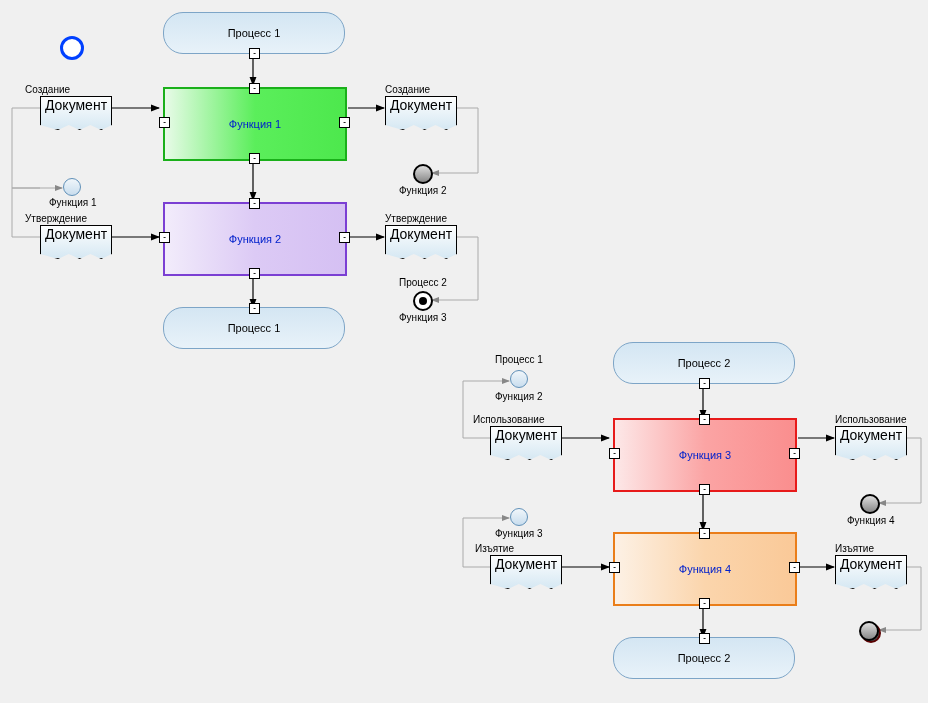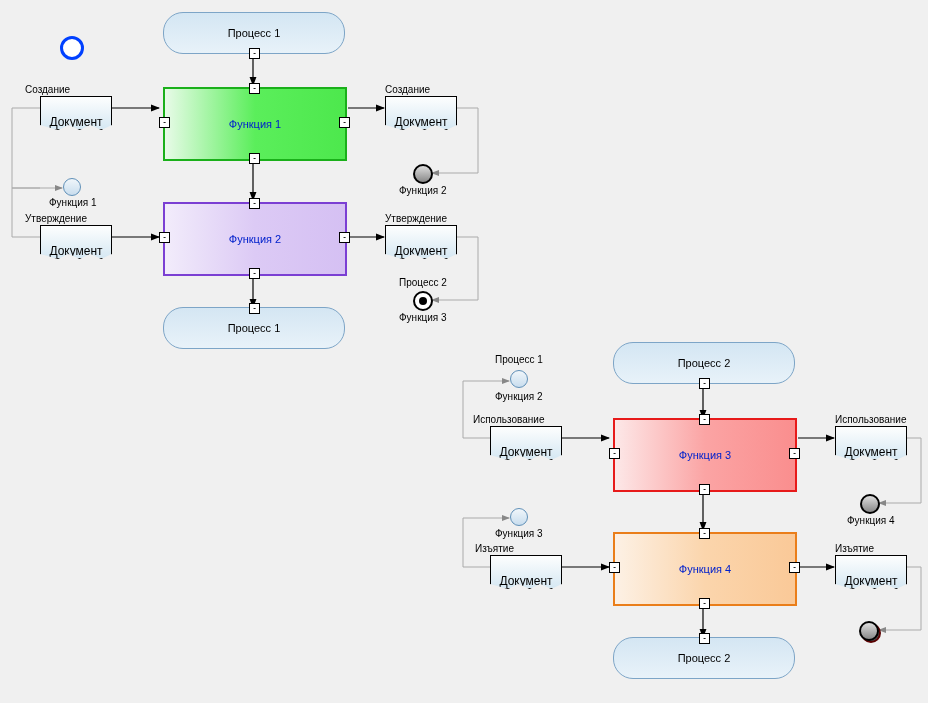--- a/index.html
+++ b/index.html
@@ -2,21 +2,21 @@
 <html><head>
 <meta charset="utf-8">
 <style>
 body{margin:0;background:#f0f0f0;font-family:Arial,sans-serif;font-size:11px;position:relative;width:928px;height:703px;overflow:hidden}
 .process-box{position:absolute;width:180px;height:40px;border:1px solid #7da5c7;border-radius:20px;background:linear-gradient(to bottom,#d4e6f3,#e8f2f9);display:flex;align-items:center;justify-content:center}
 .function-box{position:absolute;width:180px;height:70px;display:flex;align-items:center;justify-content:center;font-size:11px;color:#0020cc}
 .function-green{border:2.5px solid #1ab01a;background:linear-gradient(to right,#e8fbe8,#5bee5b,#4de84d)}
 .function-purple{border:2.5px solid #7b3fd3;background:linear-gradient(to right,#f2ecfb,#dccaf5,#d5c0f3)}
 .function-red{border:2.5px solid #e71a1a;background:linear-gradient(to right,#fde8e8,#fba4a4,#fa8e8e)}
 .function-orange{border:2.5px solid #ea7e1a;background:linear-gradient(to right,#fdf1e5,#fbd5ac,#fac998)}
-.doc-box{position:absolute;width:70px;height:32px;background:linear-gradient(to bottom,#fdfefe,#d6e8f3);border:1px solid #000;display:flex;align-items:flex-end;justify-content:center;font-size:12px;clip-path:polygon(0% 0%,100% 0%,100% 85%,85% 100%,70% 85%,55% 100%,40% 85%,25% 100%,0% 85%)}
+.doc-box{position:absolute;width:70px;height:32px;background:linear-gradient(to bottom,#fdfefe,#d6e8f3);border:1px solid #000;display:flex;align-items:flex-start;justify-content:center;font-size:14px;clip-path:polygon(0% 0%,100% 0%,100% 85%,85% 100%,70% 85%,55% 100%,40% 85%,25% 100%,0% 85%)}
 .label{position:absolute;font-size:10px;color:#000}
 .circle{position:absolute;width:16px;height:16px;border-radius:50%;border:2px solid #000}
 .circle-blue-thick{width:18px;height:18px;border:3px solid #0040ff;background:#fff}
 .circle-light{border:1px solid #6090b8;background:linear-gradient(to bottom,#f0f6fa,#c8ddee)}
 .circle-dark-ring{border:2px solid #000;background:linear-gradient(to bottom,#ddd,#888)}
 .circle-black-dot{border:2px solid #000;background:#fff}
 .circle-black-dot::after{content:"";position:absolute;top:50%;left:50%;transform:translate(-50%,-50%);width:8px;height:8px;border-radius:50%;background:#000}
 .circle-dark-red{border:2px solid #8b0000;background:linear-gradient(to bottom,#777,#444)}
 .handle{position:absolute;width:9px;height:9px;background:#fff;border:1px solid #000;font-size:8px;line-height:8px;text-align:center;font-weight:bold}
 .shadow-green{position:absolute;width:18px;height:18px;border-radius:50%;background:#1ab01a}

